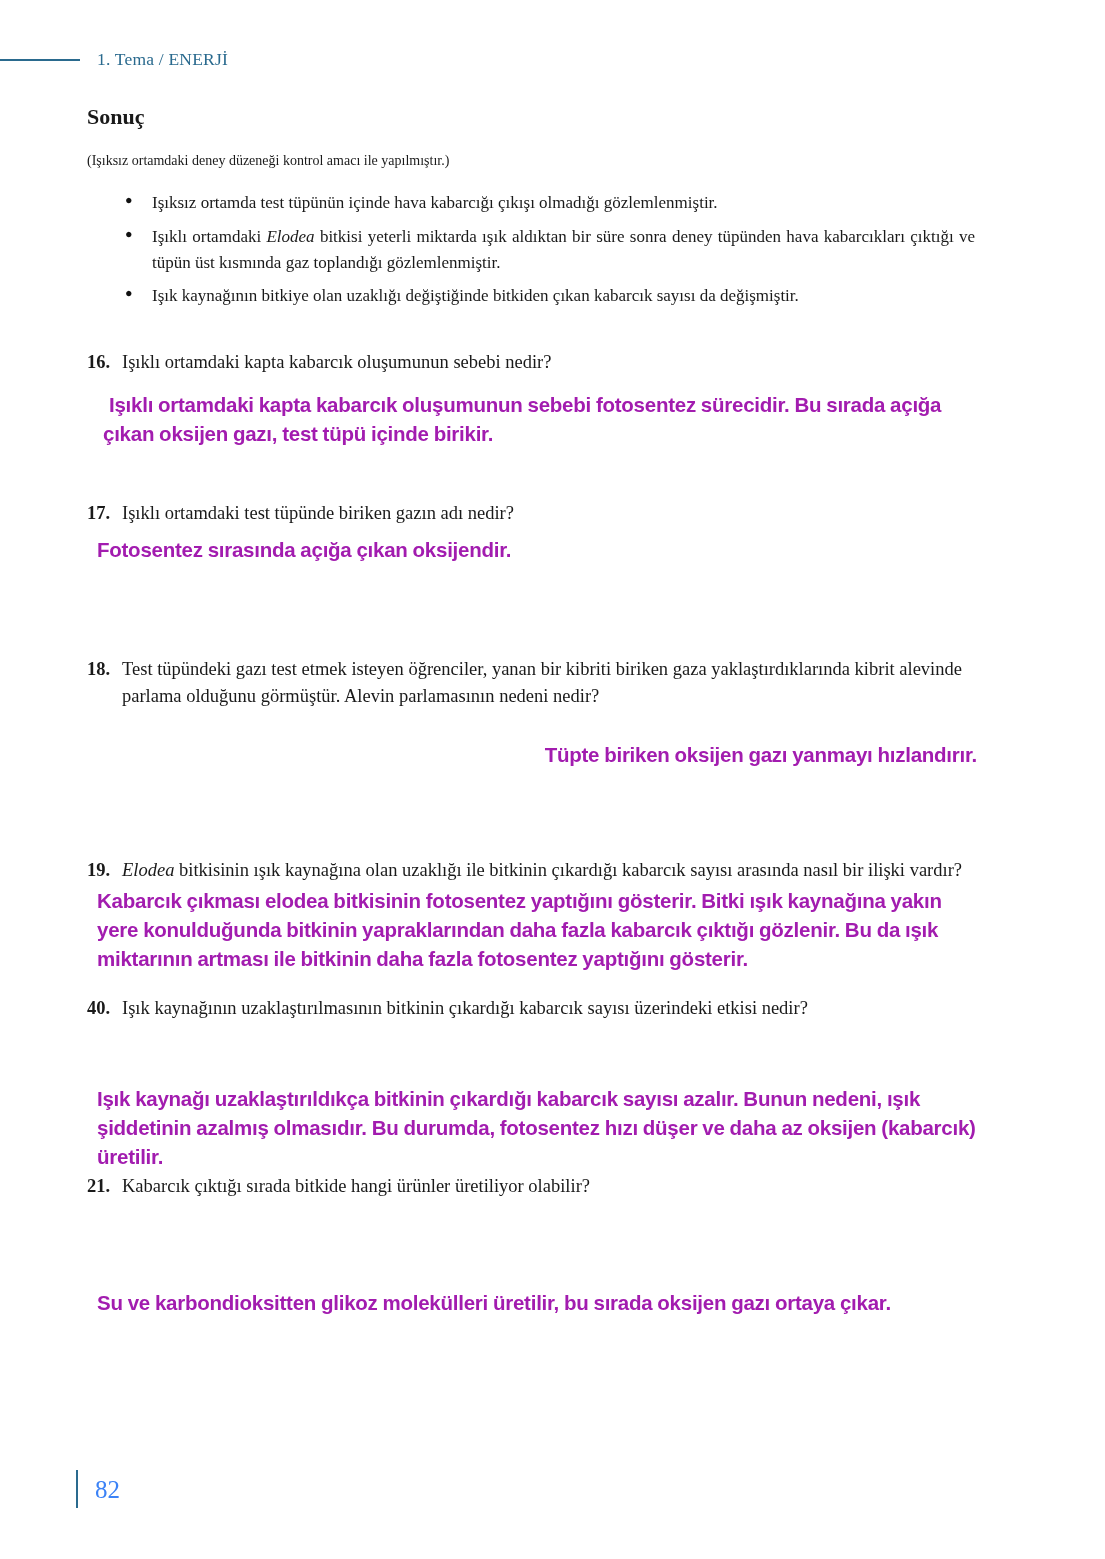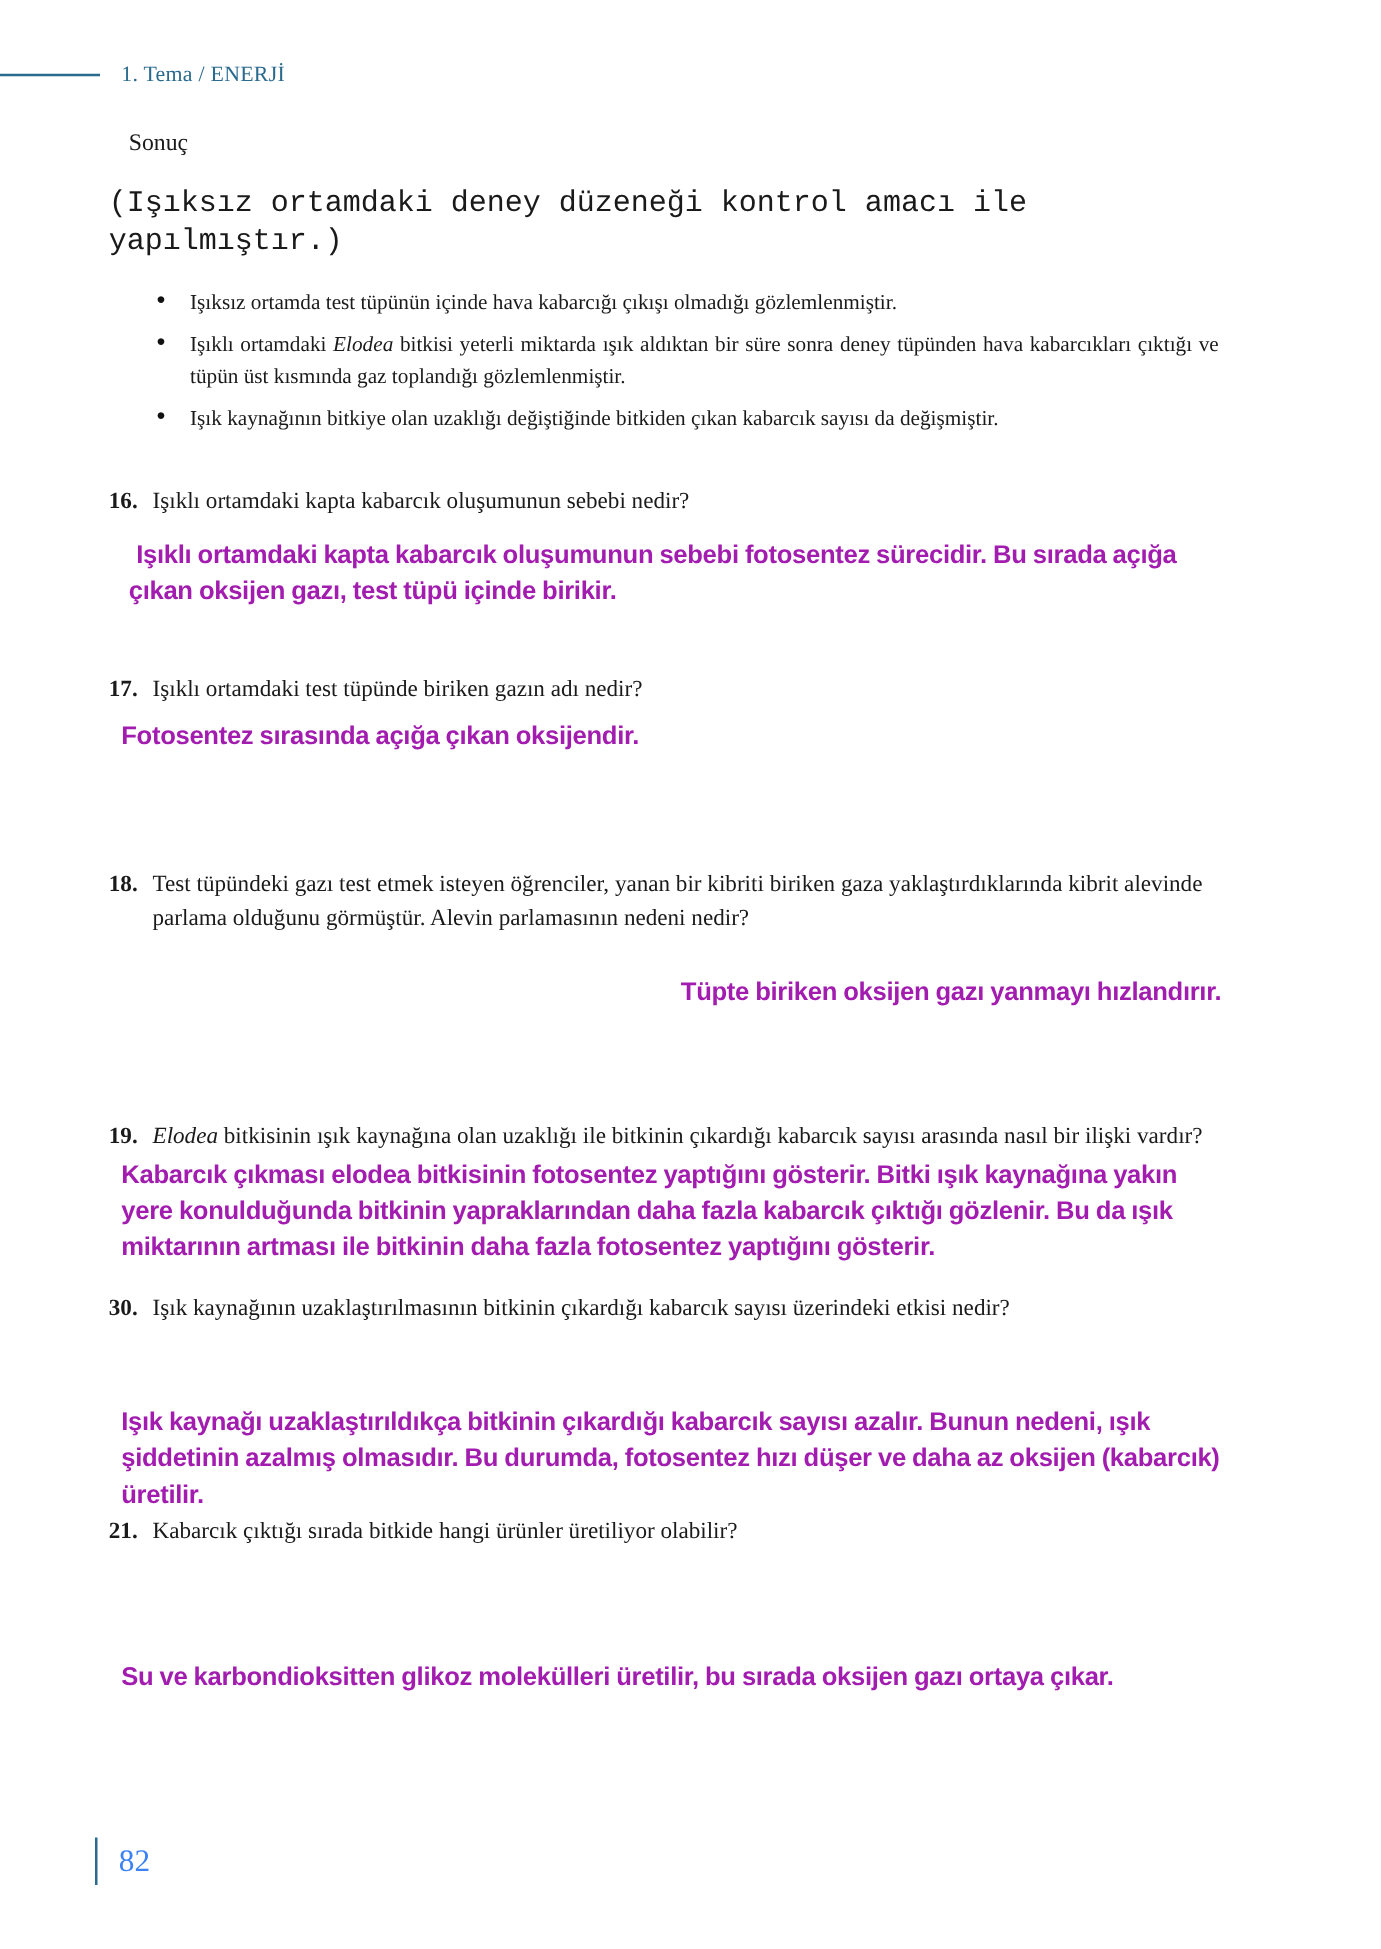--- a/index.html
+++ b/index.html
@@ -54,31 +54,30 @@
 
   
   .content {
     position: absolute;
     left: 87px;
     top: 104px;
     width: 890px;
   }
 
   .sonuc-heading {
-    font-weight: normal;
-    font-size: 19px;
+    font-weight: bold;
+    font-size: 22px;
     line-height: 1.2;
-    margin: 0 0 22px 16px;
+    margin: 0 0 22px 0;
   }
 
   .intro-line {
-    font-size: 24px;
+    font-size: 14px;
     line-height: 1.25;
     margin: 0 0 20px 0;
-    font-family: Liberation Mono, monospace;
   }
 
   
   .bullets {
     list-style: none;
     margin: 0 0 0 0;
     padding: 0;
   }
   .bullets li {
     position: relative;
@@ -223,21 +222,21 @@
     <div class="question">
       <span class="q-num">19.</span>
       <span id="q19-text"><i>Elodea</i> bitkisinin ışık kaynağına olan uzaklığı ile bitkinin çıkardığı kabarcık sayısı arasında nasıl bir ilişki vardır?</span>
     </div>
     <div class="sp-19a"></div>
     <div class="answer ans-19">Kabarcık çıkması elodea bitkisinin fotosentez yaptığını gösterir. Bitki ışık kaynağına yakın yere konulduğunda bitkinin yapraklarından daha fazla kabarcık çıktığı gözlenir. Bu da ışık miktarının artması ile bitkinin daha fazla fotosentez yaptığını gösterir.</div>
 
     <div class="sp-19b"></div>
 
     <div class="question">
-      <span class="q-num">30.</span>
+      <span class="q-num">40.</span>
       <span>Işık kaynağının uzaklaştırılmasının bitkinin çıkardığı kabarcık sayısı üzerindeki etkisi nedir?</span>
     </div>
     <div class="sp-20a"></div>
     <div class="answer ans-20">Işık kaynağı uzaklaştırıldıkça bitkinin çıkardığı kabarcık sayısı azalır. Bunun nedeni, ışık şiddetinin azalmış olmasıdır. Bu durumda, fotosentez hızı düşer ve daha az oksijen (kabarcık) üretilir.</div>
 
     <div class="sp-20b"></div>
 
     <div class="question">
       <span class="q-num">21.</span>
       <span>Kabarcık çıktığı sırada bitkide hangi ürünler üretiliyor olabilir?</span>

